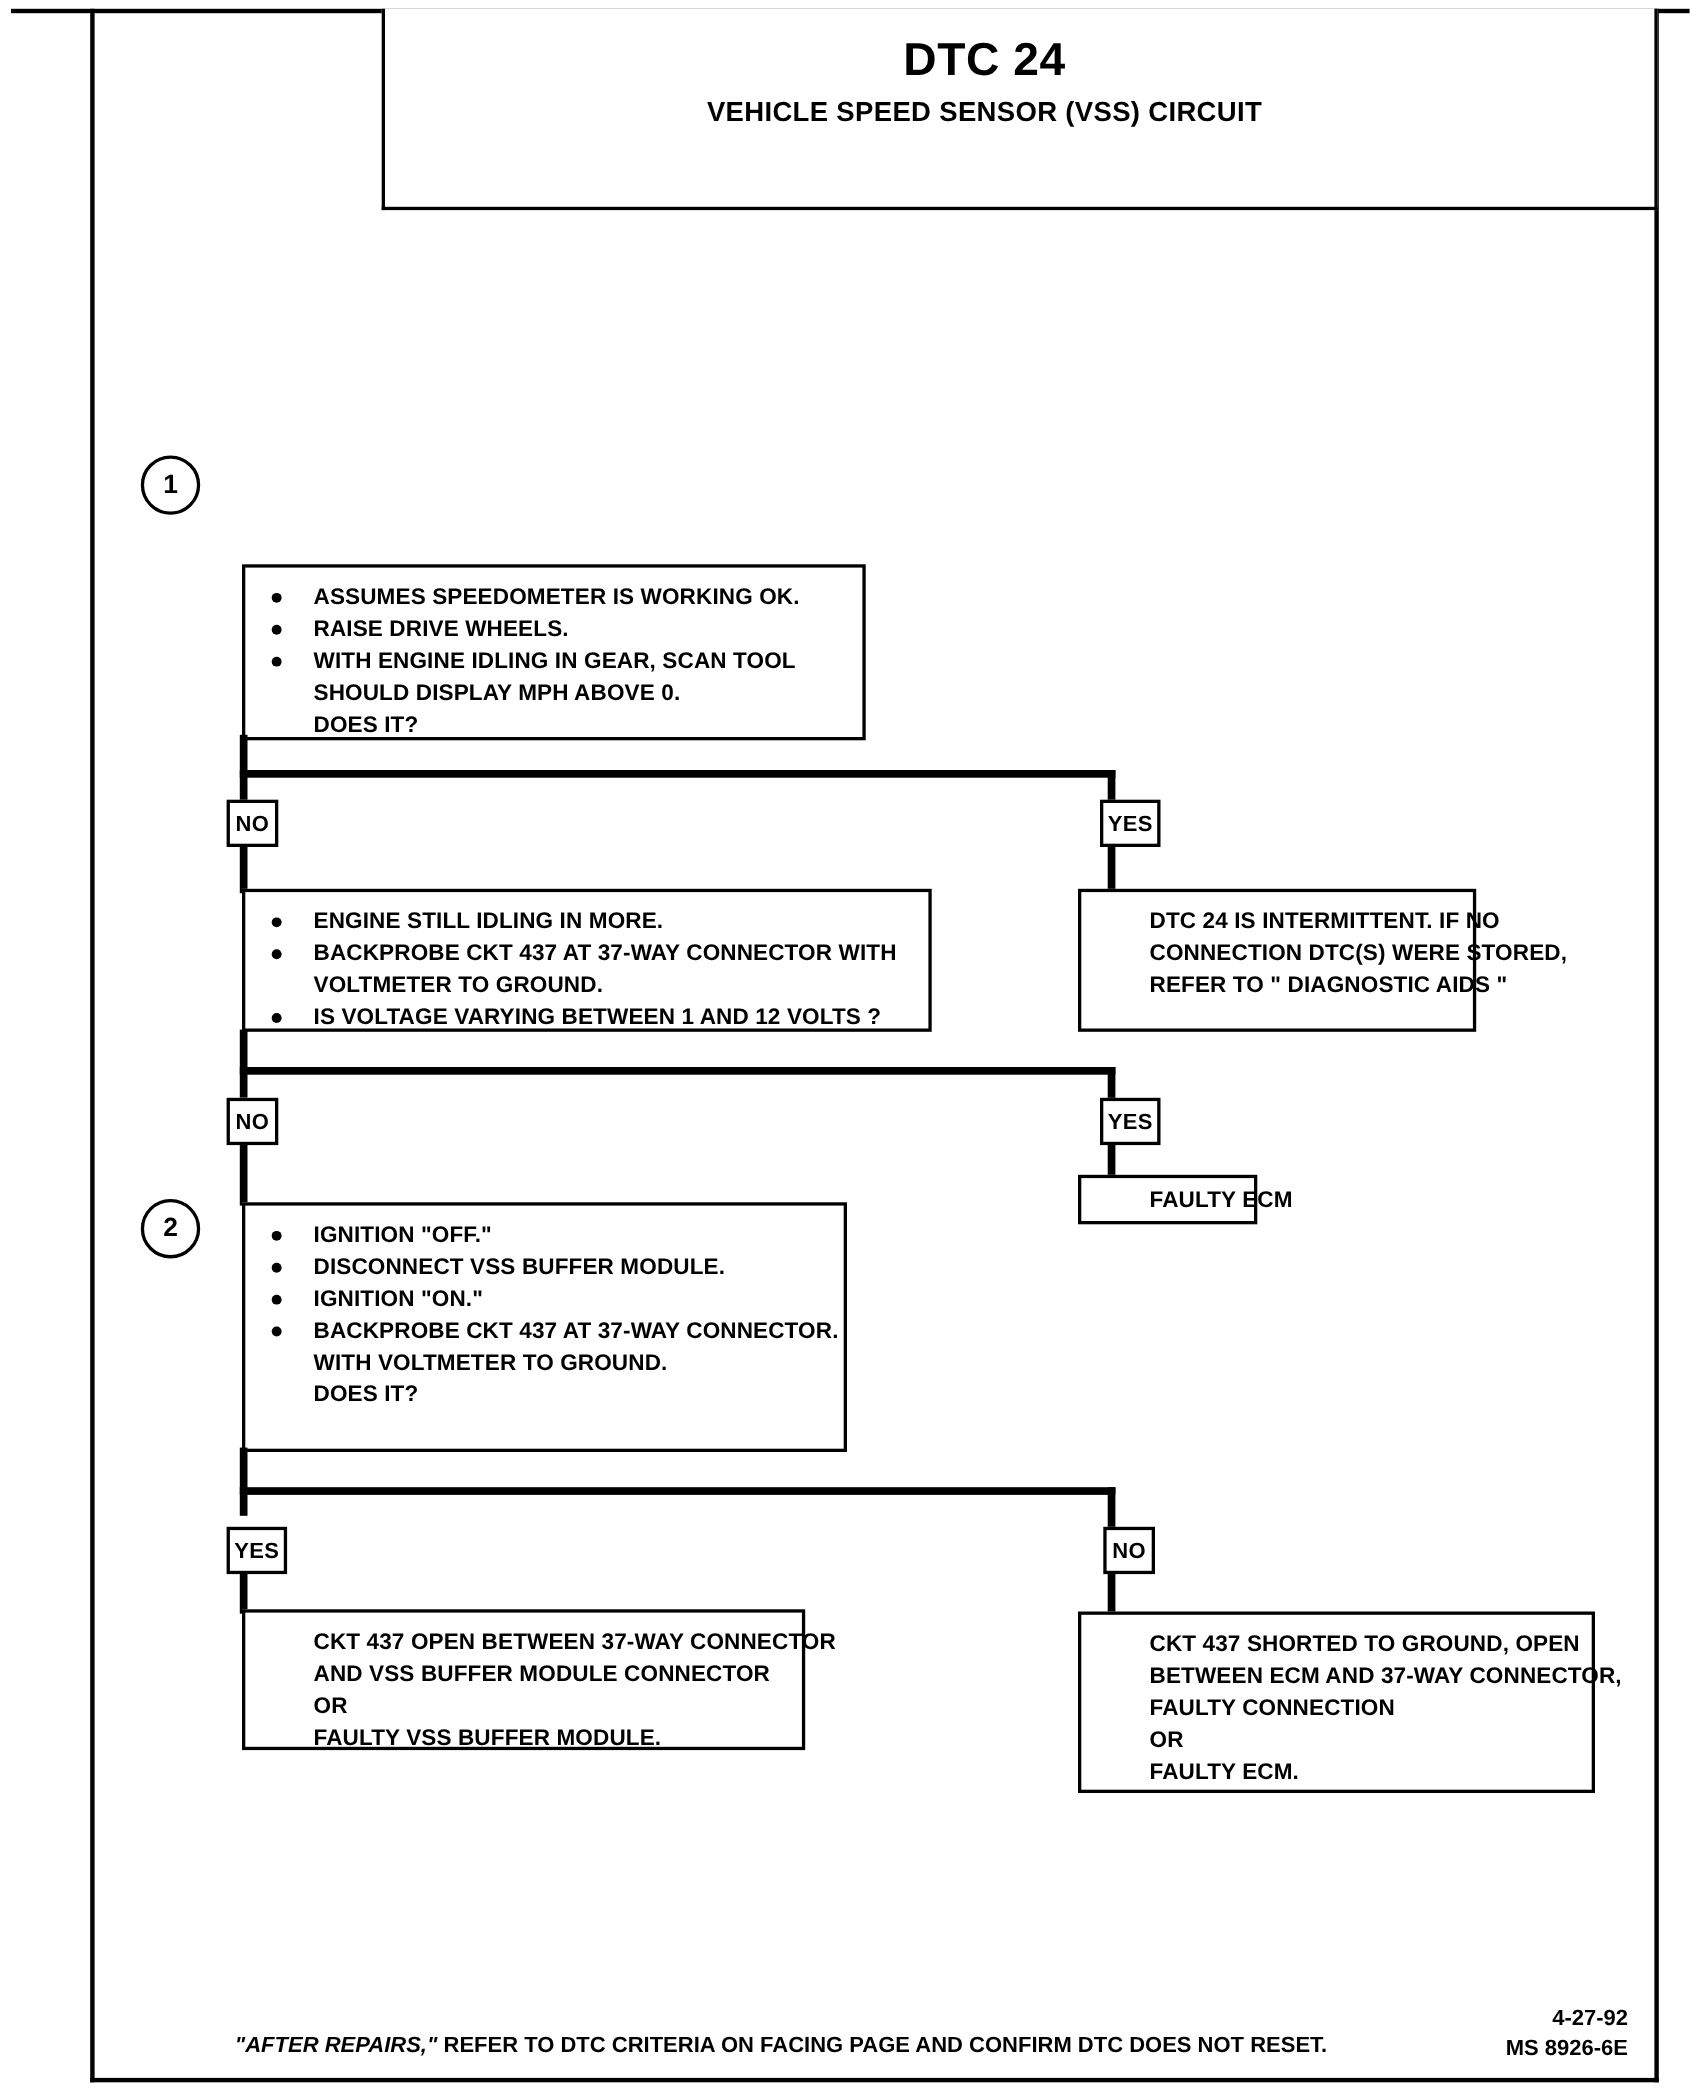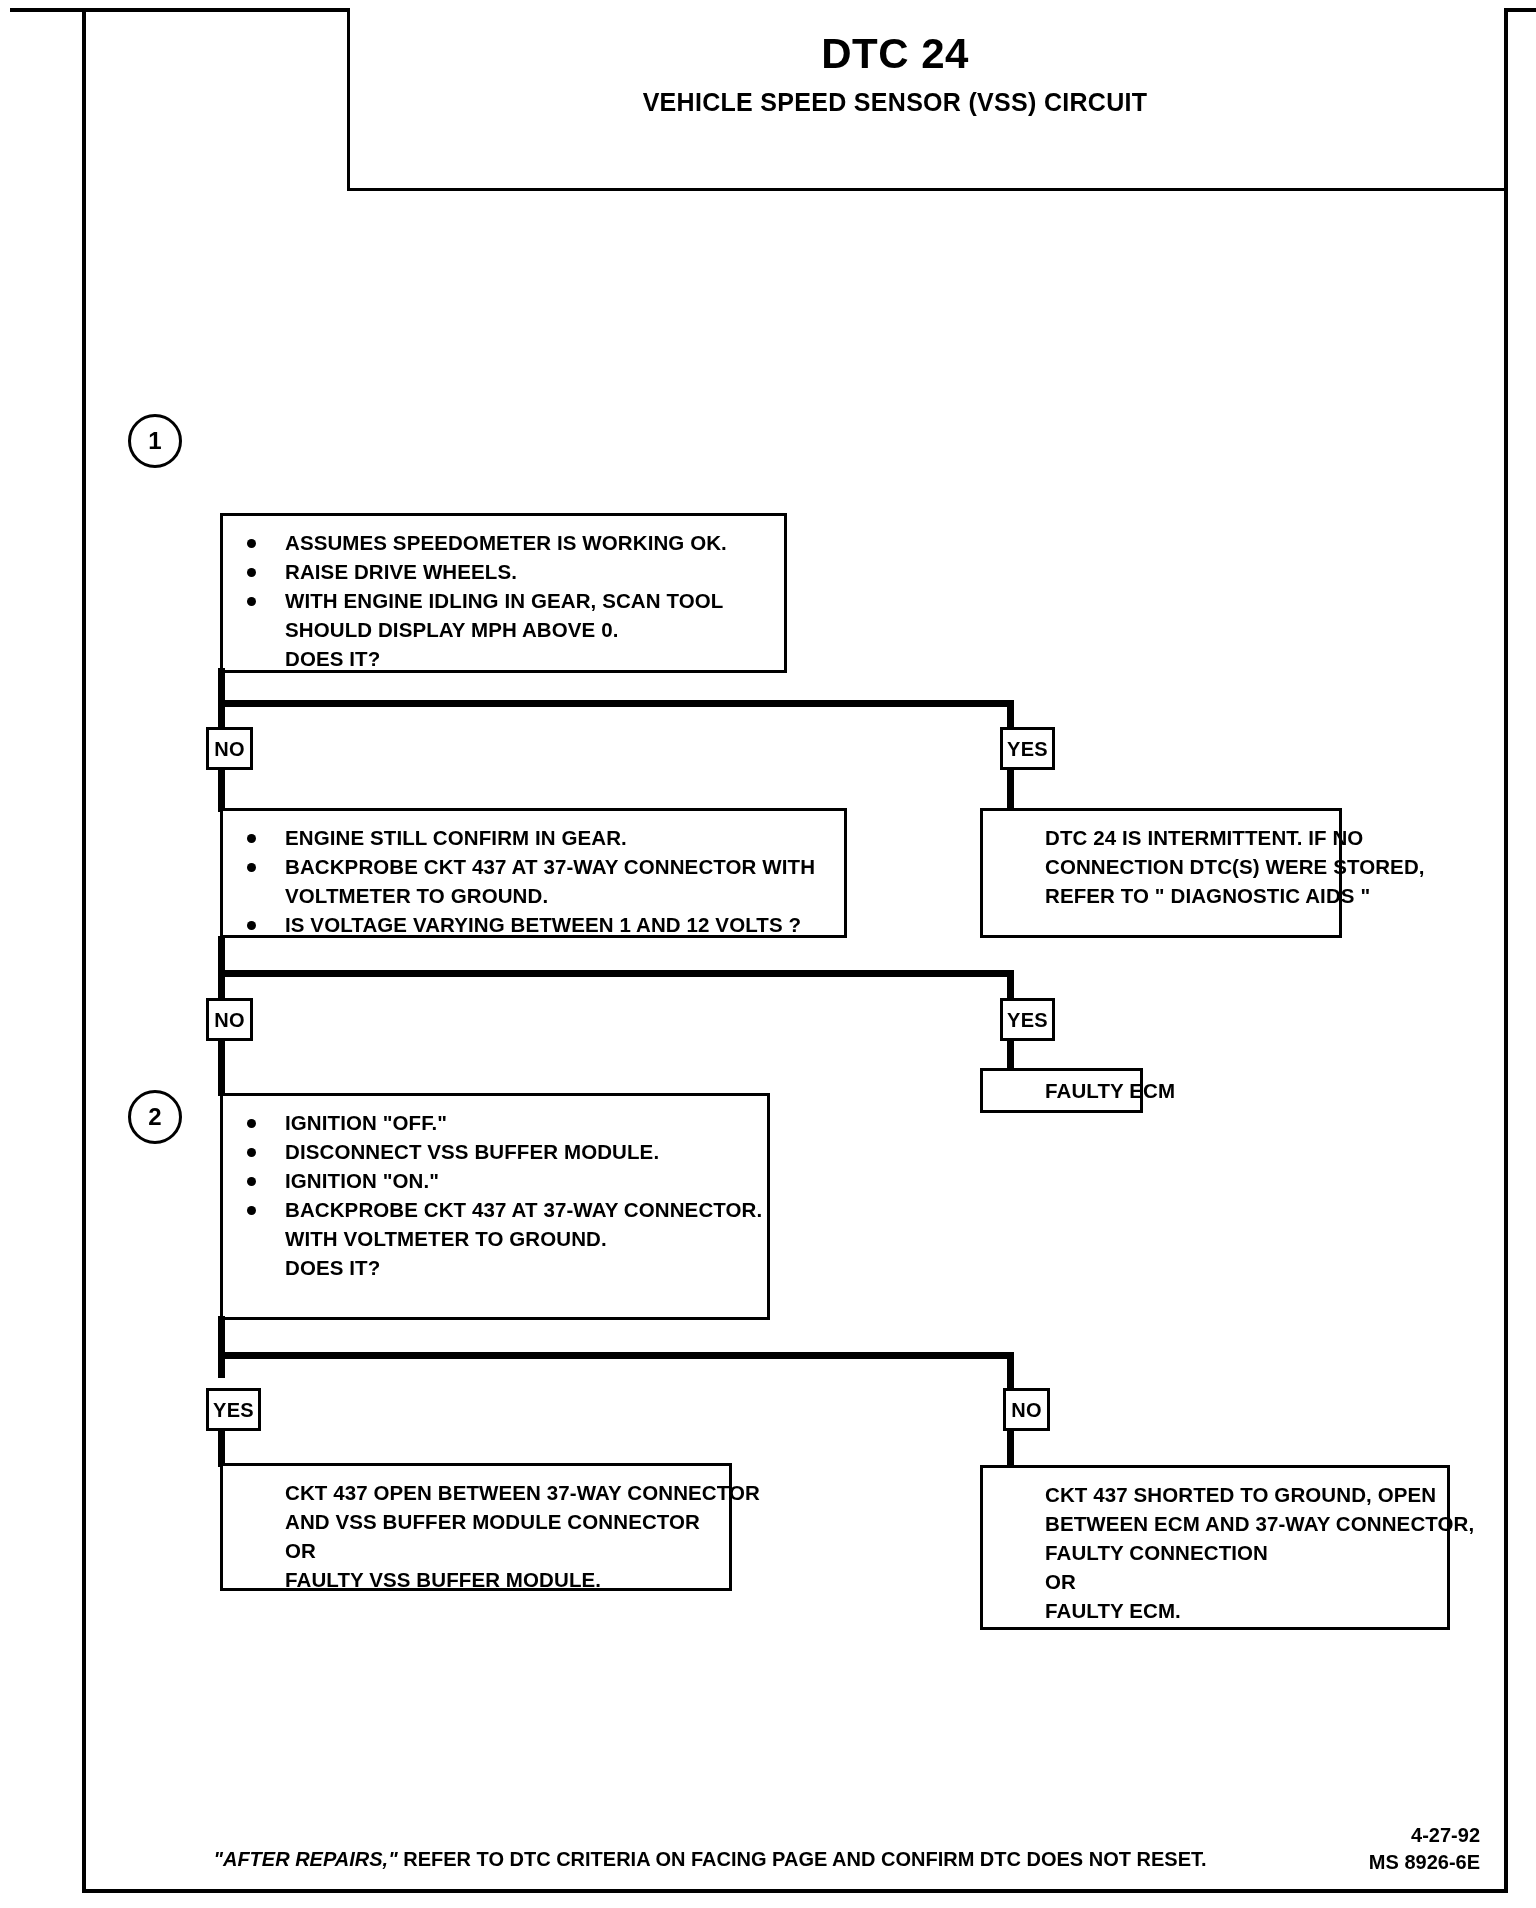--- a/index.html
+++ b/index.html
@@ -197,21 +197,21 @@
   <div class="conn-v" style="left:997px; top:700px; height:30px;"></div>
 
   <div class="yn-box" style="left:196px; top:727px;">NO</div>
   <div class="yn-box wide" style="left:990px; top:727px;">YES</div>
 
   <div class="conn-v" style="left:208px; top:768px; height:44px;"></div>
   <div class="conn-v" style="left:997px; top:768px; height:44px;"></div>
 
   <div class="fbox" style="left:210px; top:808px; width:627px; height:130px;">
     <div class="lines">
-        <div class="bullet-line has-bullet">ENGINE STILL CONFIRM IN GEAR.</div>
+        <div class="bullet-line has-bullet">ENGINE STILL IDLING IN MORE.</div>
         <div class="bullet-line has-bullet">BACKPROBE CKT 437 AT 37-WAY CONNECTOR WITH</div>
         <div class="bullet-line">VOLTMETER TO GROUND.</div>
         <div class="bullet-line has-bullet">IS VOLTAGE VARYING BETWEEN 1 AND 12 VOLTS ?</div>
       </div>
   </div>
 
   <div class="fbox" style="left:970px; top:808px; width:362px; height:130px;">
     <div class="lines">
         <div class="bullet-line">DTC 24 IS INTERMITTENT.  IF NO</div>
         <div class="bullet-line">CONNECTION DTC(S) WERE STORED,</div>

